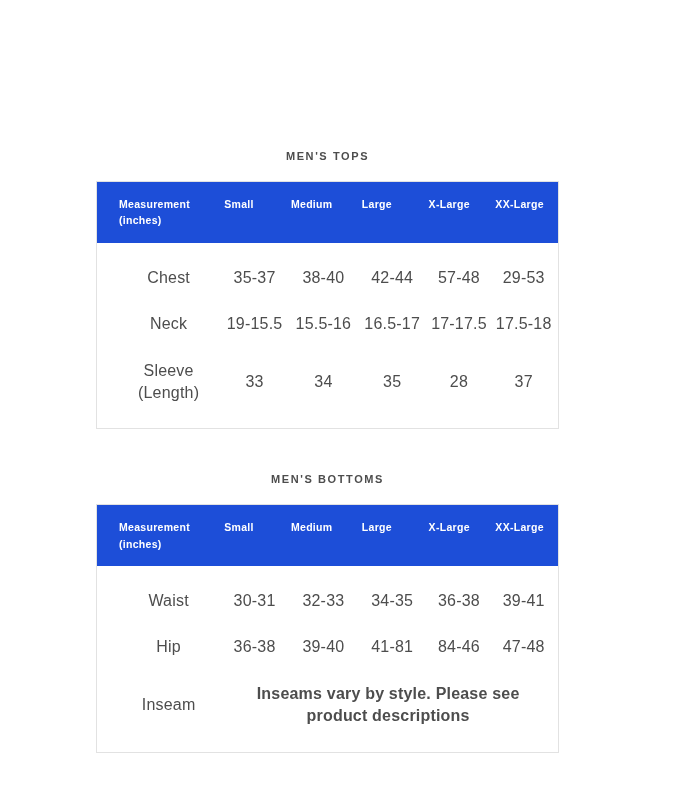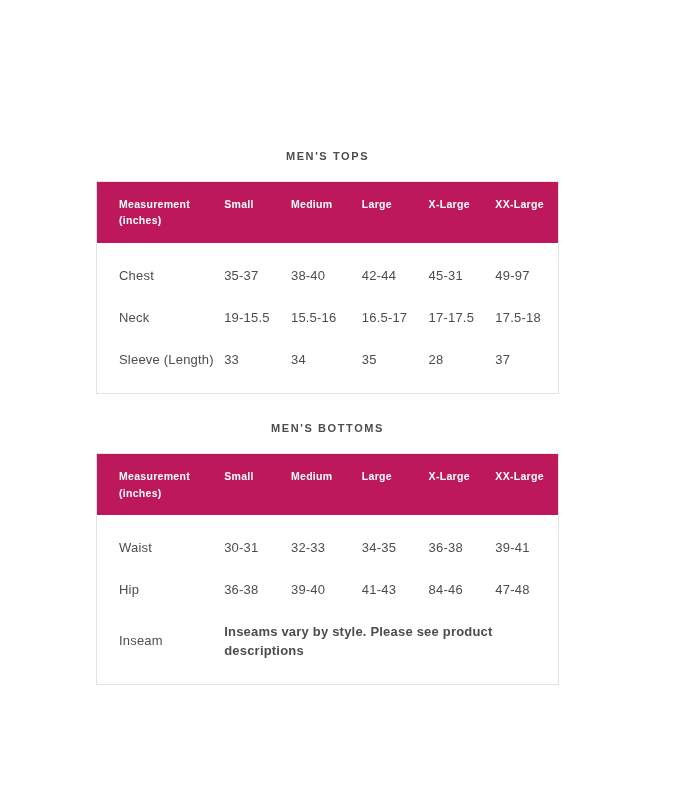--- a/index.html
+++ b/index.html
@@ -27,54 +27,54 @@
   .section-title {
     text-align: center;
     font-size: 11px;
     font-weight: bold;
     letter-spacing: 1.6px;
     color: #4d4d4d;
     margin: 0 0 18px 0;
     line-height: 1.2;
   }
   .section + .section .section-title {
-    margin-top: 28px;
+    margin-top: 44px;
   }
   table.size-table {
     width: 100%;
     border-collapse: collapse;
     border: 1px solid #e2e2e2;
     table-layout: fixed;
   }
   table.size-table thead tr {
-    background: #be185d;
+    background: #1d4ed8;
   }
   table.size-table thead th {
     color: #ffffff;
     font-size: 10.5px;
     font-weight: bold;
     letter-spacing: 0.3px;
     text-align: left;
     padding: 14px 6px 14px 0;
     vertical-align: top;
     line-height: 1.55;
   }
   table.size-table thead th.first-col {
     padding-left: 22px;
     width: 25%;
   }
   table.size-table thead th .sub {
     display: block;
     font-weight: bold;
   }
   table.size-table tbody td {
-    font-size: 13px;
+    font-size: 16px;
     color: #4d4d4d;
     padding: 12px 6px 12px 0;
-    text-align: left;
+    text-align: center;
     line-height: 1.4;
     letter-spacing: 0.2px;
   }
   table.size-table tbody td.first-col {
     padding-left: 22px;
     font-weight: normal;
   }
   table.size-table tbody td.value {
     font-weight: normal;
     color: #4d4d4d;
@@ -116,22 +116,22 @@
       </thead>
       <tbody>
         <tr class="spacer">
           <td colspan="6"></td>
         </tr>
         <tr>
           <td class="first-col">Chest</td>
           <td class="value">35-37</td>
           <td class="value">38-40</td>
           <td class="value">42-44</td>
-          <td class="value">45-31</td>
-          <td class="value">49-97</td>
+          <td class="value">57-48</td>
+          <td class="value">29-53</td>
         </tr>
         <tr>
           <td class="first-col">Neck</td>
           <td class="value">19-15.5</td>
           <td class="value">15.5-16</td>
           <td class="value">16.5-17</td>
           <td class="value">17-17.5</td>
           <td class="value">17.5-18</td>
         </tr>
         <tr>
@@ -174,21 +174,21 @@
           <td class="value">30-31</td>
           <td class="value">32-33</td>
           <td class="value">34-35</td>
           <td class="value">36-38</td>
           <td class="value">39-41</td>
         </tr>
         <tr>
           <td class="first-col">Hip</td>
           <td class="value">36-38</td>
           <td class="value">39-40</td>
-          <td class="value">41-43</td>
+          <td class="value">41-81</td>
           <td class="value">84-46</td>
           <td class="value">47-48</td>
         </tr>
         <tr>
           <td class="first-col">Inseam</td>
           <td class="note" colspan="5">Inseams vary by style. Please see product descriptions</td>
         </tr>
         <tr class="spacer">
           <td colspan="6"></td>
         </tr>

